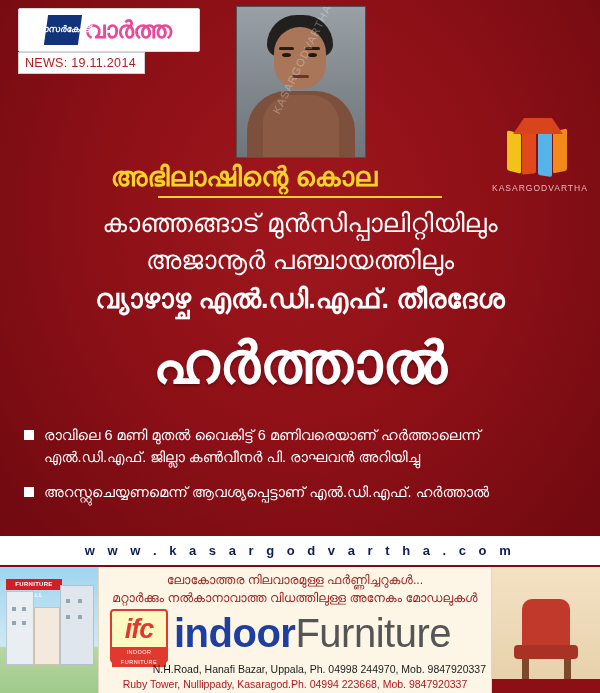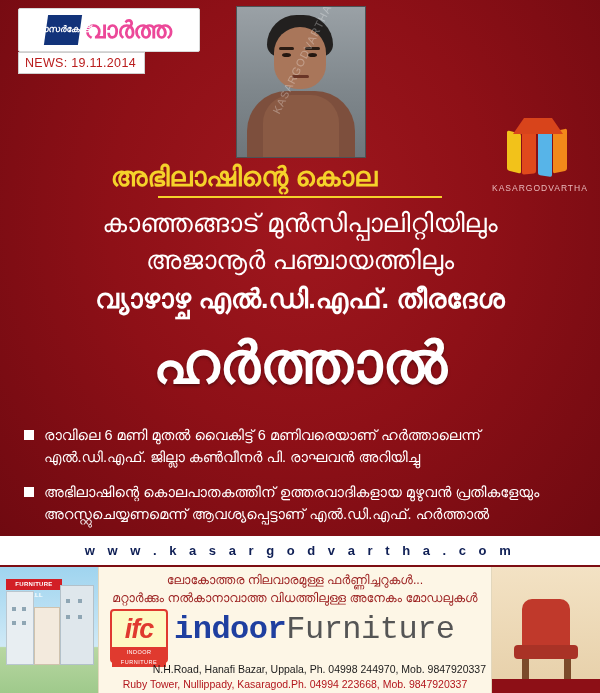--- a/index.html
+++ b/index.html
@@ -342,24 +342,23 @@
   .ifc-logo .ifc-bar {
     background: #e03a2f;
     color: #ffffff;
     font-size: 5.5px;
     letter-spacing: 0.5px;
     line-height: 10px;
   }
   .ad-brand {
     position: absolute;
     left: 174px; top: 44px;
-    font-size: 32px;
+    font-size: 40px;
     font-weight: bold;
     letter-spacing: -0.5px;
-    font-family: Liberation Mono, monospace;
   }
   .ad-brand .w1 { color: #1f3fa0; }
   .ad-brand .w2 { color: #555555; font-weight: normal; }
   .ad-addr1 {
     position: absolute;
     left: 104px; top: 96px;
     width: 382px;
     text-align: right;
     color: #1a1a1a;
     font-size: 10.5px;
@@ -466,21 +465,20 @@
       <div class="bullet-row">
         <div class="bullet-sq"></div>
         <div class="bullet-text">
           <div>രാവിലെ 6 മണി മുതല്‍ വൈകിട്ട് 6 മണിവരെയാണ് ഹര്‍ത്താലെന്ന്</div>
           <div>എല്‍.ഡി.എഫ്. ജില്ലാ കണ്‍വീനര്‍ പി. രാഘവന്‍ അറിയിച്ചു</div>
         </div>
       </div>
       <div class="bullet-row">
         <div class="bullet-sq"></div>
         <div class="bullet-text">
-          <div>അഭിലാഷിന്റെ കൊലപാതകത്തിന് ഉത്തരവാദികളായ മുഴുവന്‍ പ്രതികളേയും</div>
           <div>അറസ്റ്റുചെയ്യണമെന്ന് ആവശ്യപ്പെട്ടാണ് എല്‍.ഡി.എഫ്. ഹര്‍ത്താല്‍</div>
         </div>
       </div>
     </div>
   </div>
 
   <div class="web-strip">
     <span>w w w . k a s a r g o d v a r t h a . c o m</span>
   </div>
 

